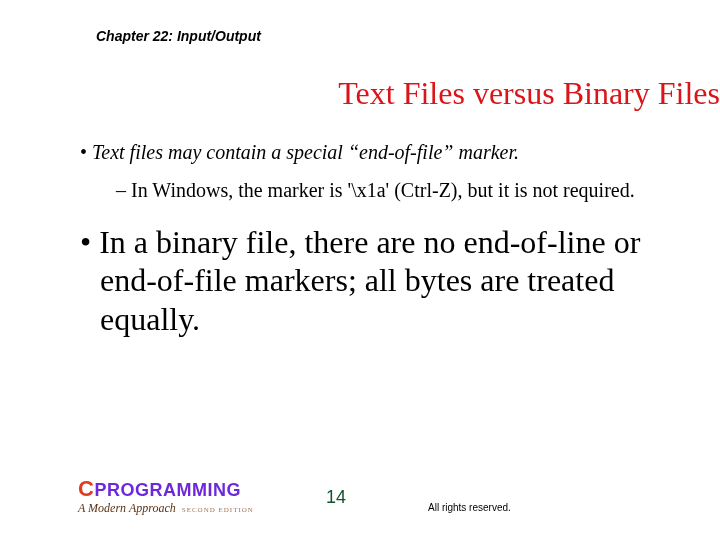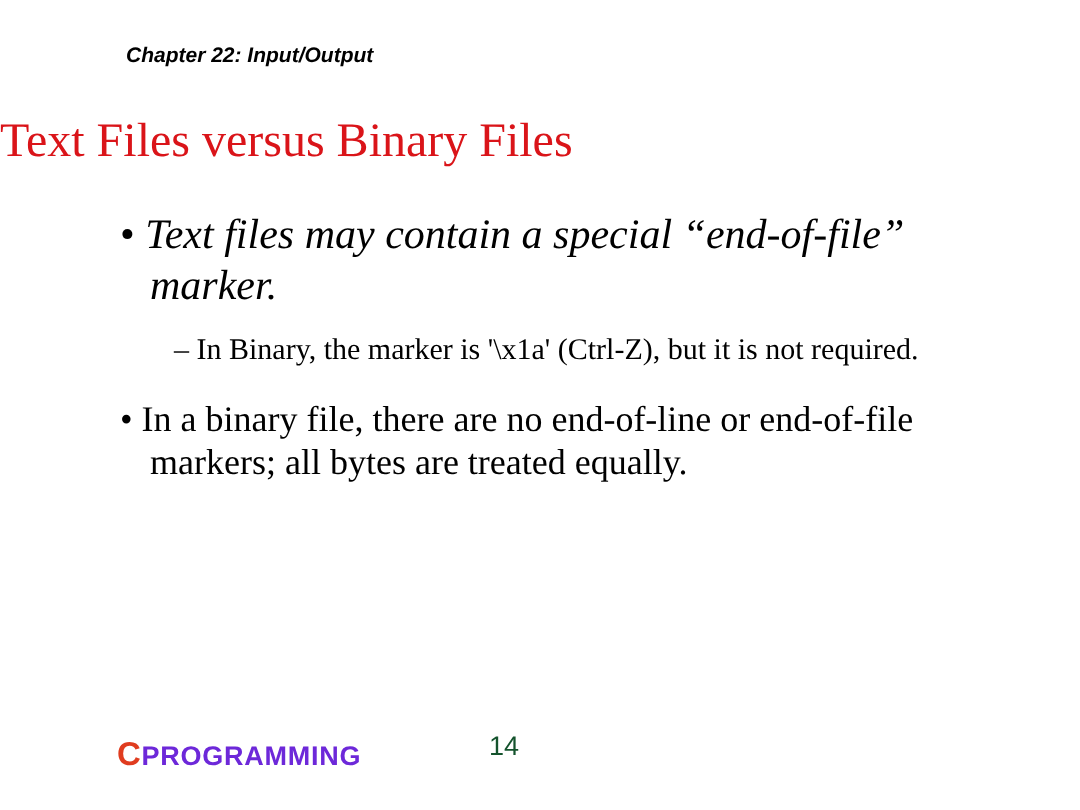--- a/index.html
+++ b/index.html
@@ -7,65 +7,65 @@
       width: 720px;
       height: 540px;
       background: #ffffff;
       font-family: "Times New Roman", Times, serif;
       position: relative;
       overflow: hidden;
     }
     .chapter-header {
       position: absolute;
       top: 28px;
-      left: 84px;
+      left: 96px;
       font-size: 14px;
       font-weight: bold;
       font-style: italic;
       color: #000;
       font-family: Arial, sans-serif;
     }
     .slide-title {
       position: absolute;
       top: 75px;
       left: 0;
       right: 0;
-      text-align: left;
+      text-align: right;
       font-size: 32px;
       font-weight: normal;
       color: #da1419;
     }
     .content {
       position: absolute;
       top: 140px;
       left: 80px;
       right: 70px;
       color: #000;
     }
     .bullet-1 {
-      font-size: 28px;
+      font-size: 20px;
       font-style: italic;
       margin-bottom: 14px;
       padding-left: 20px;
       text-indent: -20px;
       line-height: 1.2;
     }
     .bullet-1::before { content: "\2022  "; font-style: normal; }
     .sub-bullets { margin-left: 36px; margin-bottom: 20px; }
     .sub-bullet {
       font-size: 20px;
       padding-left: 20px;
       text-indent: -20px;
       line-height: 1.25;
       margin-bottom: 2px;
     }
     .sub-bullet::before { content: "\2013  "; }
     .code { font-family: Liberation Serif, serif; }
     .bullet-2 {
-      font-size: 24px;
+      font-size: 32px;
       margin-top: 18px;
       padding-left: 20px;
       text-indent: -20px;
       line-height: 1.2;
     }
     .bullet-2::before { content: "\2022  "; }
     .footer {
       position: absolute;
       bottom: 20px;
       left: 78px;
@@ -114,27 +114,31 @@
 </head>
 <body>
 
 <div class="chapter-header">Chapter 22: Input/Output</div>
 
 <div class="slide-title">Text Files versus Binary Files</div>
 
 <div class="content">
   <div class="bullet-1">Text files may contain a special “end-of-file” marker.</div>
   <div class="sub-bullets">
-    <div class="sub-bullet"><span>In Binary, the marker is </span><span class="code">'\x1a'</span><span> (Ctrl-Z), but it is not required.</span></div>
+    <div class="sub-bullet"><span>In Windows, the marker is </span><span class="code">'\x1a'</span><span> (Ctrl-Z), but it is not required.</span></div>
   </div>
   <div class="bullet-2">In a binary file, there are no end-of-line or end-of-file markers; all bytes are treated equally.</div>
 </div>
 
 <div class="footer">
   <div class="logo">
     <div class="logo-main">
       <span class="logo-c">C</span><span class="logo-rest">PROGRAMMING</span>
     </div>
+    <div class="logo-sub">
+      <span>A Modern Approach</span>&nbsp;&nbsp;<span class="logo-edition">SECOND&nbsp;EDITION</span>
+    </div>
   </div>
   <div class="page-number">14</div>
   <div class="copyright">
+    <div>All rights reserved.</div>
   </div>
 </div>
 
 </body></html>

